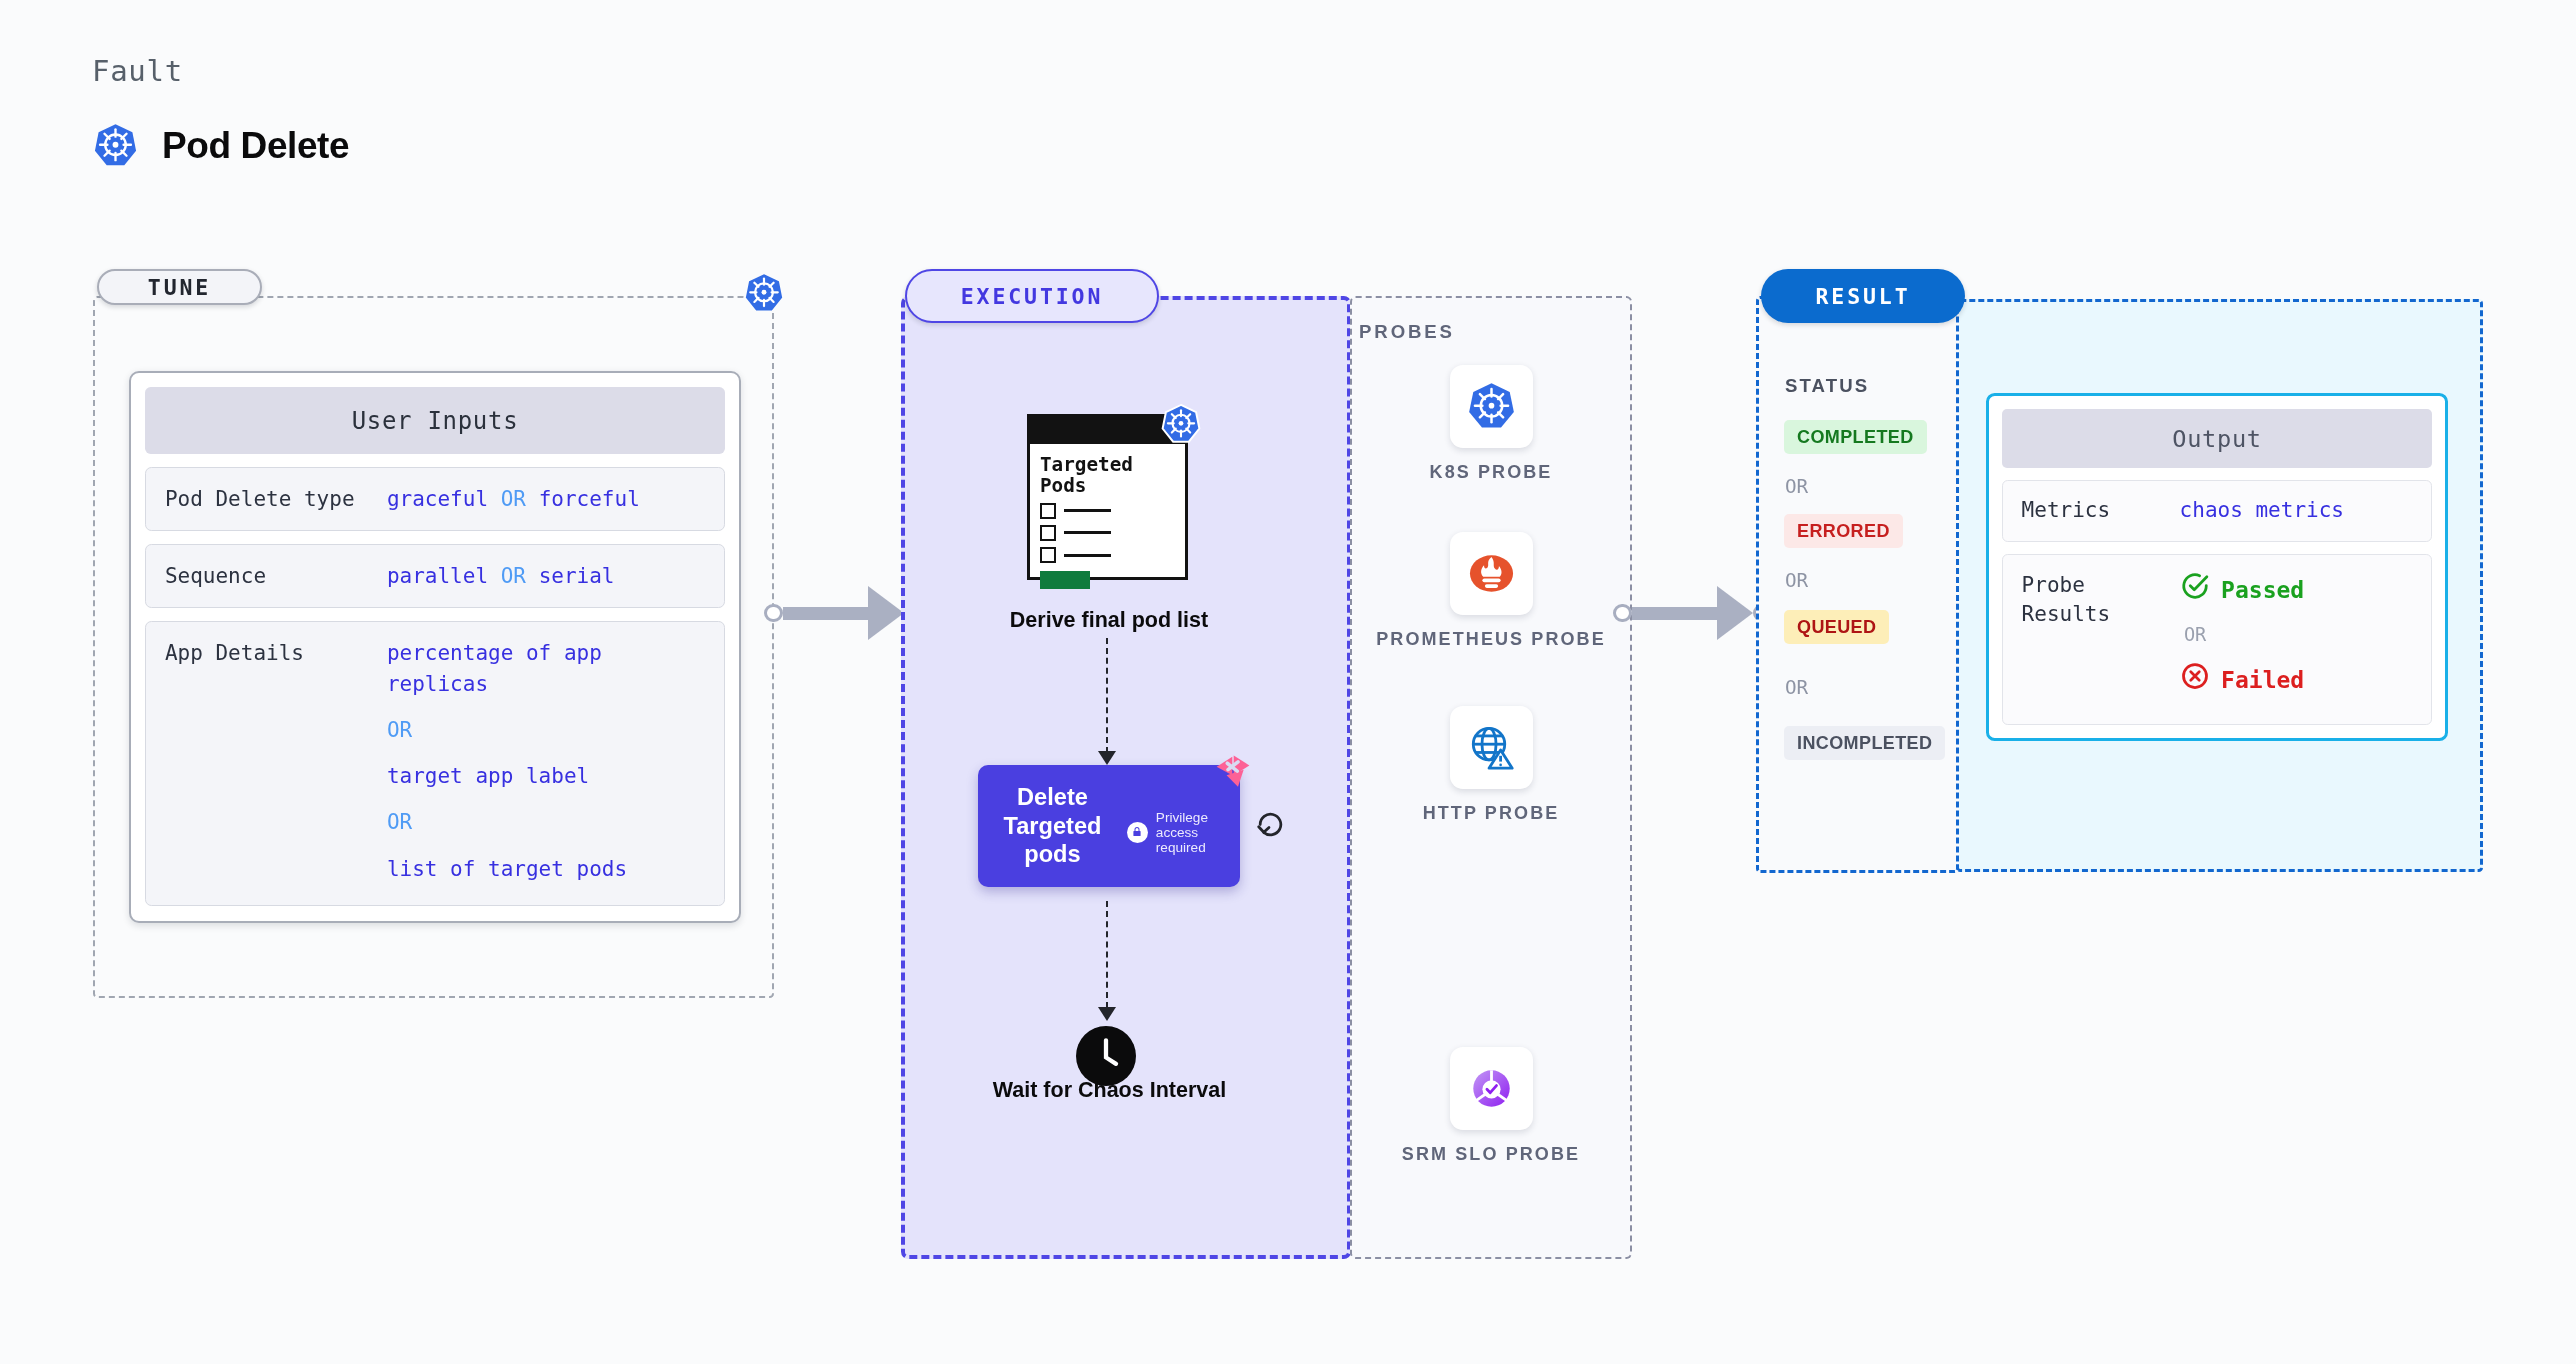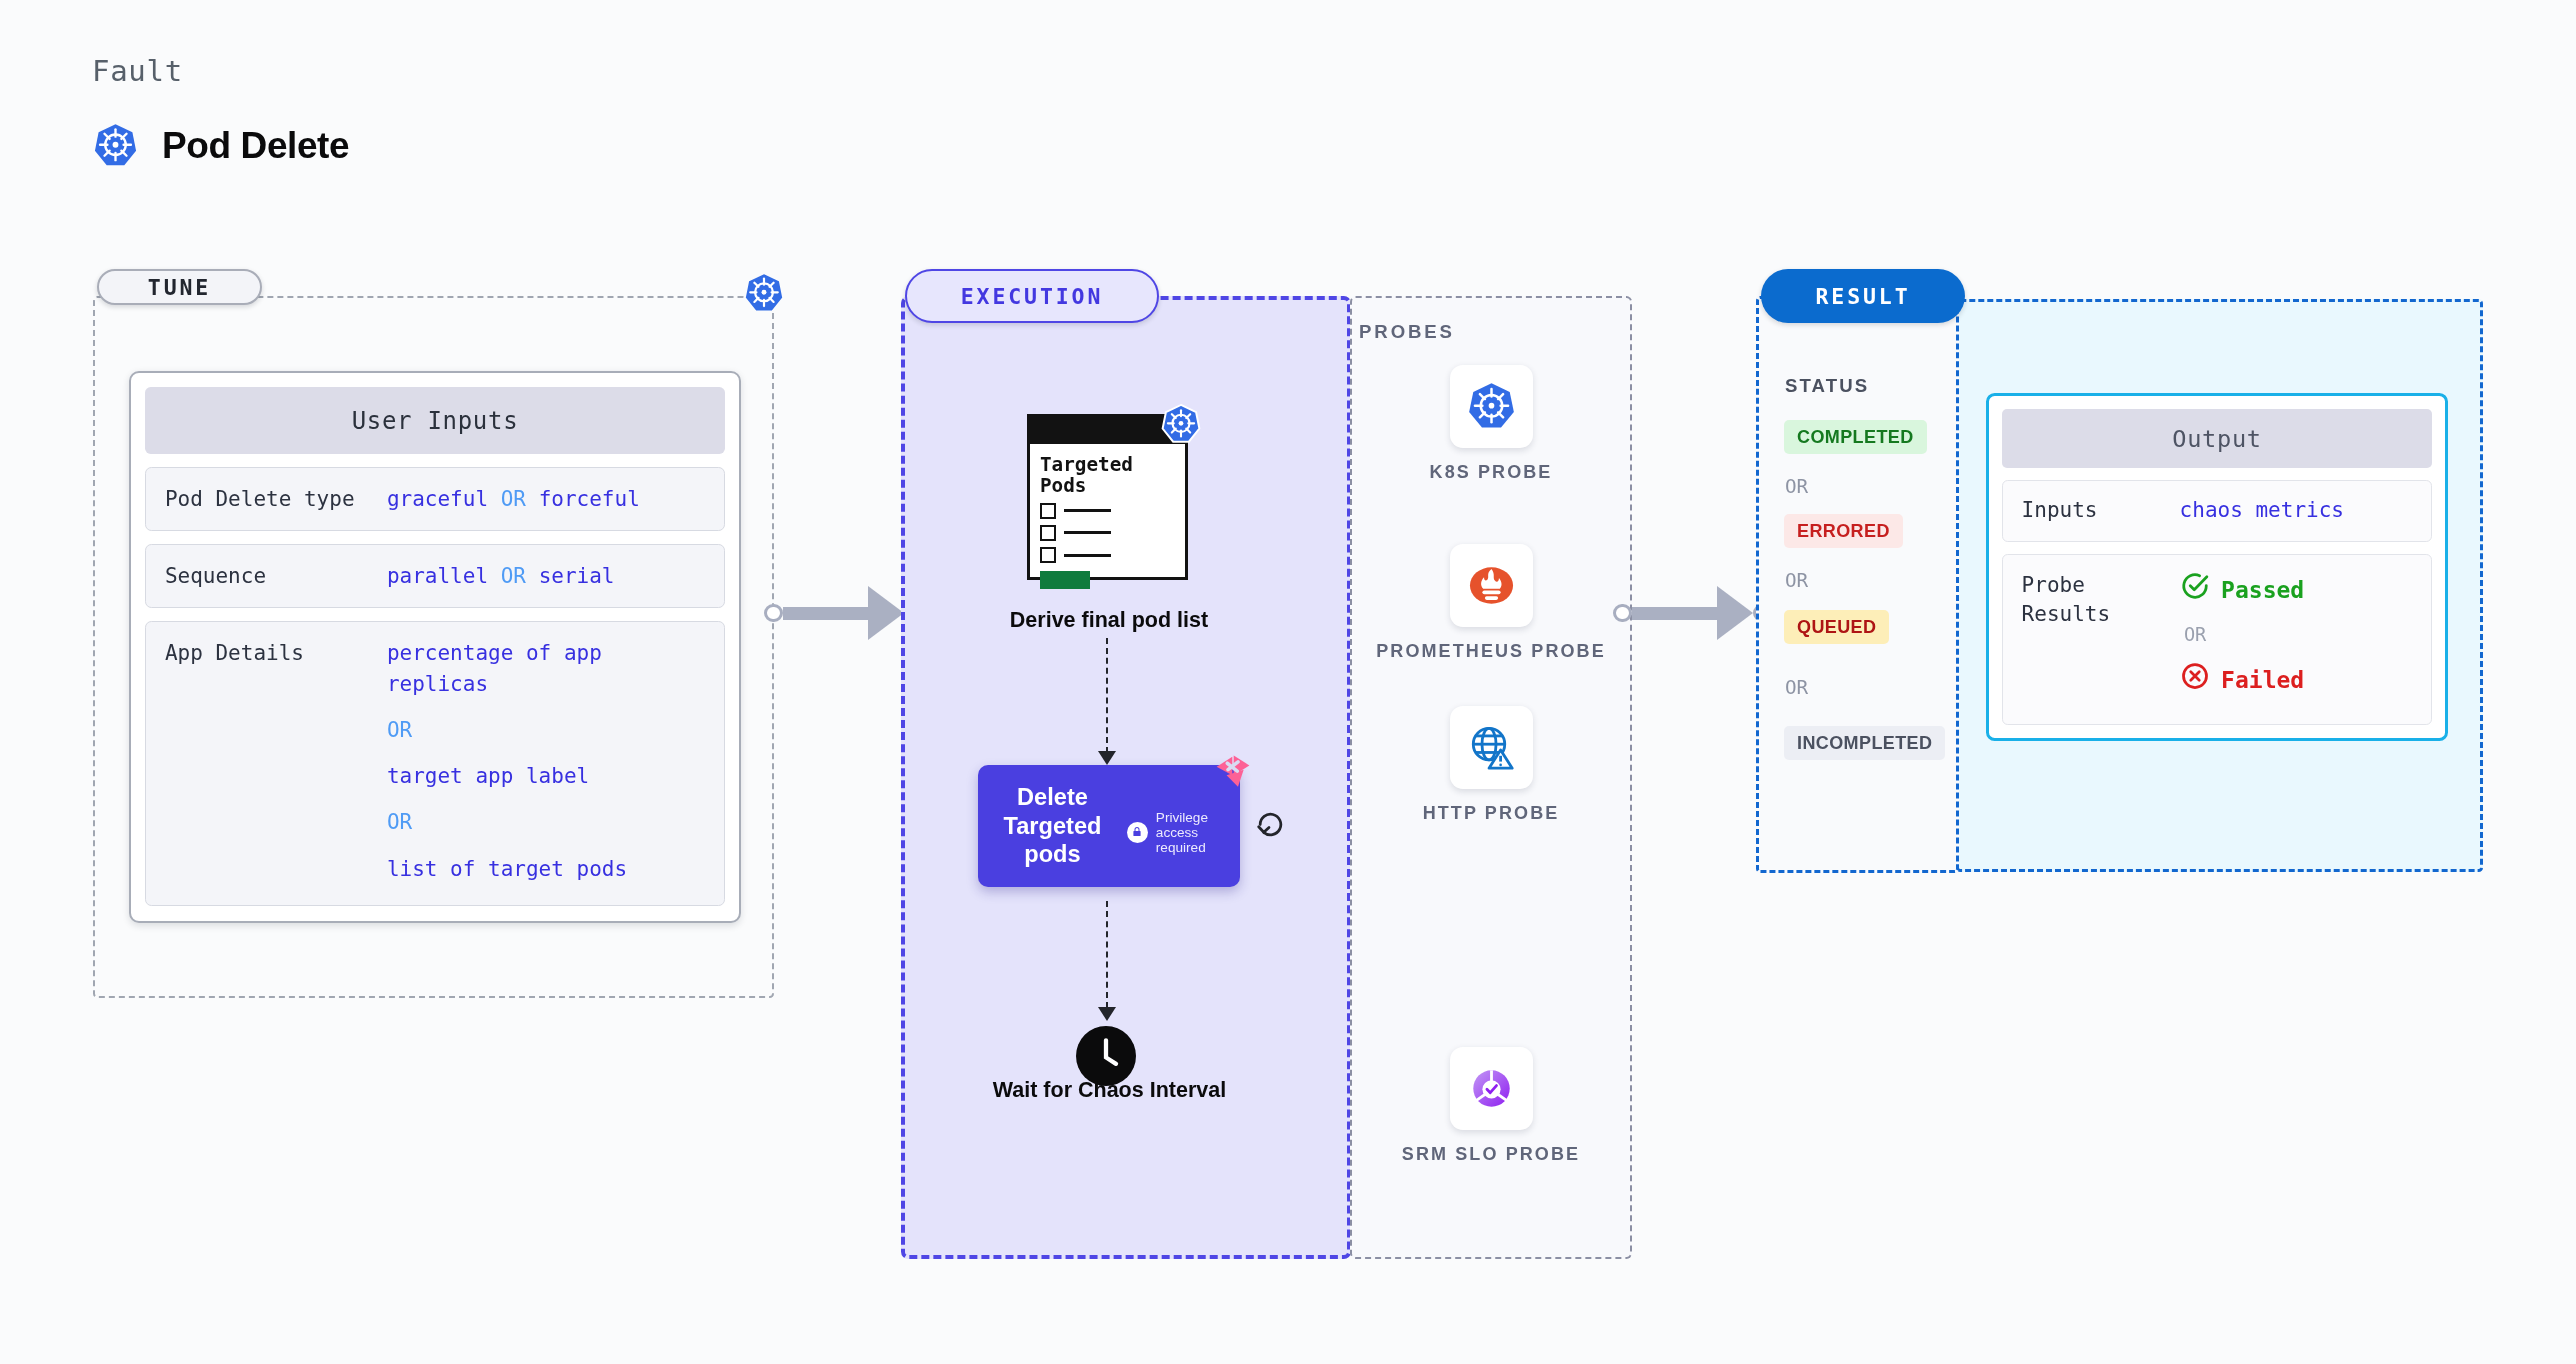--- a/index.html
+++ b/index.html
@@ -190,21 +190,21 @@
     width: 83px; height: 83px; background: #ffffff; border-radius: 13px;
     display: flex; align-items: center; justify-content: center;
     box-shadow: 0 2.1px 6.4px rgba(30,35,60,0.13);
   }
   .probe-label {
     margin-top: 13px; text-align: center;
     font-size: 18px; font-weight: bold; color: #60667a;
     letter-spacing: 2.1px; line-height: 1.3;
   }
   .p1 { left: 1350px; top: 365px; }
-  .p2 { left: 1350px; top: 544px; }
+  .p2 { left: 1350px; top: 532px; }
   .p3 { left: 1350px; top: 706px; }
   .p4 { left: 1350px; top: 865px; }
   .p5 { left: 1350px; top: 1047px; }
 
   
   .status-title {
     position: absolute; left: 1785px; top: 375px;
     font-size: 18.6px; font-weight: bold; color: #4b5160; letter-spacing: 2.1px;
   }
   .badge {
@@ -518,21 +518,21 @@
   <div class="badge b-errored">ERRORED</div>
   <div class="or-sm or-2">OR</div>
   <div class="badge b-queued">QUEUED</div>
   <div class="or-sm or-3">OR</div>
   <div class="badge b-incomp">INCOMPLETED</div>
 
   <div class="out-card">
     <div class="out-head">Output</div>
 
     <div class="out-row">
-      <div class="out-label">Inputs</div>
+      <div class="out-label">Metrics</div>
       <div class="out-vals">
         <span class="out-metric">chaos metrics</span>
       </div>
     </div>
 
     <div class="out-row" style="padding-bottom:24px;">
       <div class="out-label">Probe Results</div>
       <div class="out-vals">
         <div class="res-line">
           <span>

